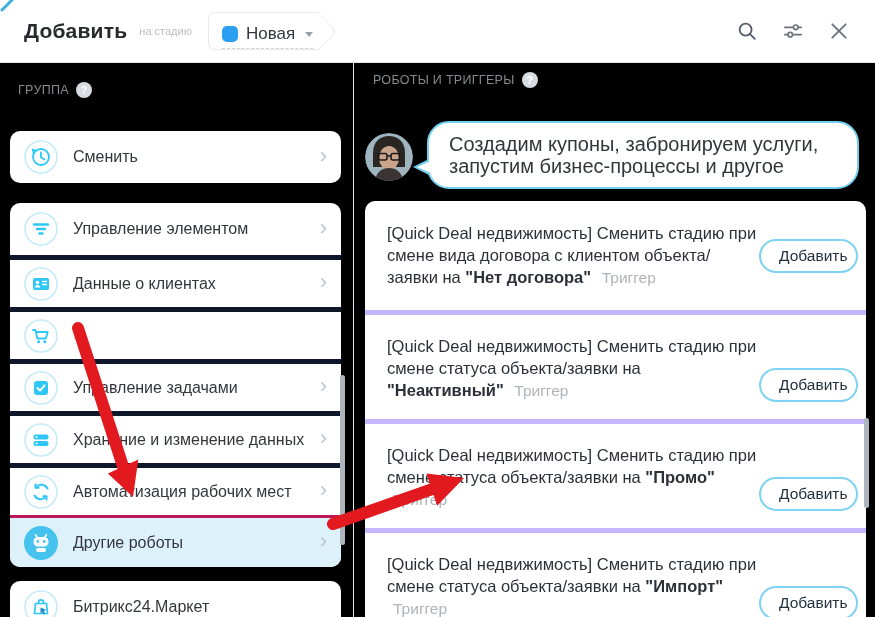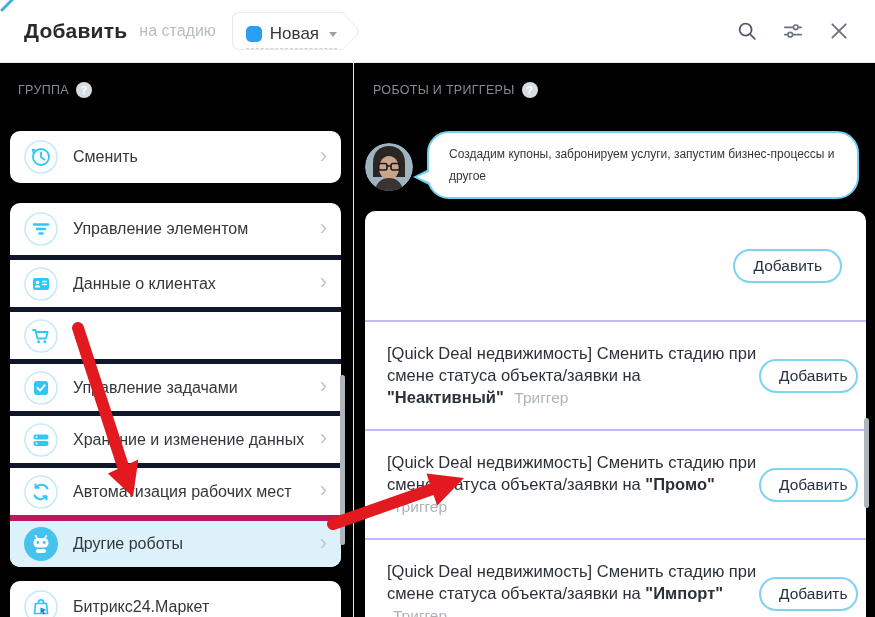--- a/index.html
+++ b/index.html
@@ -4,78 +4,78 @@
 <style>
   * { margin:0; padding:0; box-sizing:border-box; }
   html,body { width:875px; height:617px; }
   body { font-family:"Liberation Sans","DejaVu Sans",sans-serif; background:#fff; overflow:hidden; }
   .dialog { position:relative; width:875px; height:617px; background:#000000; }
 
   
   .dlg-header { position:relative; height:63px; background:#fff; border-bottom:1px solid #e6e9ec;
     display:flex; align-items:center; padding:0 24px; z-index:5; }
   .dlg-title { font-size:21px; font-weight:bold; color:#27292c; letter-spacing:.2px; }
-  .dlg-subtitle { font-size:16px; color:#b9bec6; margin-left:12px; }
+  .dlg-subtitle { font-size:11px; color:#b9bec6; margin-left:12px; }
   .stage-tag { position:relative; margin-left:16px; height:38px; background:#fff;
     border:1px solid #e7eaed; border-right:none; border-radius:7px 0 0 7px;
     display:flex; align-items:flex-end; padding:0 6px 0 13px; cursor:pointer; }
   .tag-tip { position:absolute; right:-13px; top:5px; width:27px; height:27px;
     transform:rotate(45deg); background:#fff; border-top:1px solid #e7eaed;
     border-right:1px solid #e7eaed; border-radius:0 7px 0 0; }
   .stage-inner { position:relative; z-index:2; display:flex; align-items:center; gap:8px;
     border-bottom:1px dashed #ccd2d8; padding-bottom:4px; }
   .stage-swatch { width:16px; height:16px; border-radius:5px; background:#2b9ff2; }
   .stage-label { font-size:17px; color:#34383d; }
   .caret-down { width:0; height:0; border-left:4px solid transparent; border-right:4px solid transparent;
     border-top:5px solid #9aa1a8; margin-left:2px; }
   .hdr-icons { margin-left:auto; display:flex; align-items:center; gap:22px; }
   .hdr-icon-btn { background:none; border:none; cursor:pointer; width:24px; height:24px;
     display:flex; align-items:center; justify-content:center; }
 
   
   .dlg-body { position:relative; height:554px; display:flex; }
   .vdivider { position:absolute; left:353px; top:0; width:1px; height:554px; background:#e3e6e9; }
   .sidebar { width:353px; padding:18px 12px 0 10px; flex:none; }
-  .main { flex:1; padding:18px 9px 0 12px; min-width:0; }
+  .main { flex:1; padding:8px 9px 0 12px; min-width:0; }
 
   .section-row { display:flex; align-items:center; gap:7px; padding-left:8px; margin-bottom:32px; height:18px; }
   .section-label { font-size:12.5px; color:#848b93; letter-spacing:.3px; }
   .help-dot { width:16px; height:16px; border-radius:50%; background:#d7dce1; color:#fff;
     font-size:11px; font-weight:bold; display:flex; align-items:center; justify-content:center; cursor:pointer; }
   .help-link { margin-left:auto; font-size:15.5px; color:#80868e; text-decoration:none;
     border-bottom:1px dashed #bcc2c9; padding-bottom:2px; cursor:pointer; }
 
   
   .card { background:#fff; border-radius:10px; }
   .sidebar .card { margin-bottom:4px; }
   .sidebar .card.group-gap { margin-bottom:14px; margin-top:10px; }
   .s-item { position:relative; height:52px; display:flex; align-items:center; padding:0 14px 0 14px;
     cursor:pointer; }
   .s-item + .s-item { border-top:5px solid #0f172a; }
-  .s-item.active { background:#ddf1fb; border-radius:0 0 10px 10px; border-top:6px solid #be185d;justify-content:flex-end; }
+  .s-item.active { background:#ddf1fb; border-radius:0 0 10px 10px; border-top:3px solid #be185d;justify-content:flex-end; }
   .s-icon { width:34px; height:34px; flex:none; margin-right:15px; display:flex;
     align-items:center; justify-content:center; }
   .s-label { font-size:16px; color:#33373c; flex:1; white-space:nowrap; overflow:hidden; }
   .chev { color:#c0c7cc; font-size:22px; line-height:1; padding-bottom:3px; flex:none; }
 
   
   .assistant { display:flex; align-items:flex-start; margin-bottom:12px; padding-left:0; }
   .avatar { width:48px; height:48px; border-radius:50%; overflow:hidden; flex:none; margin-top:12px; }
   .bubble { position:relative; margin-left:14px; background:#fff; border:2px solid #74d0f1;
     border-radius:22px; padding:10px 20px; width:432px; min-height:64px; }
-  .bubble-text { font-size:12px; line-height:22px; color:#33373c; }
+  .bubble-text { font-size:20px; line-height:22px; color:#33373c; }
   .bubble::before { content:""; position:absolute; left:-16px; bottom:12px; width:0; height:0;
     border-top:8px solid transparent; border-bottom:8px solid transparent; border-right:16px solid #74d0f1; }
   .bubble::after { content:""; position:absolute; left:-12px; bottom:14px; width:0; height:0;
     border-top:6px solid transparent; border-bottom:6px solid transparent; border-right:14px solid #fff; }
 
   
   .triggers-card { background:#fff; border-radius:10px 10px 0 0; overflow:hidden; }
   .trigger-row { display:flex; align-items:center; padding:17px 22px; min-height:109px; }
-  .trigger-row + .trigger-row { border-top:2px solid #c4b5fd; }
+  .trigger-row + .trigger-row { border-top:5px solid #c4b5fd;align-items:flex-end; }
   .trigger-text { width:372px; flex:none; font-size:16.5px; line-height:22px; color:#2b3138; }
   .trigger-value { font-weight:bold; color:#2b3138; }
   .trigger-badge { color:#aeb4ba; font-size:15.5px; margin-left:6px; }
   .add-btn { margin-left:auto; margin-right:2px; min-width:99px; height:34px; border-radius:17px;
     background:#fff; border:2px solid #7ed3f2; color:#24323f; font-size:15.5px;
     font-family:inherit; cursor:pointer; padding:0 18px; }
 
   
   .scroll-thumb { position:absolute; width:5px; border-radius:3px; background:#aeb5bc; z-index:6; }
   .thumb-sidebar { left:340px; top:312px; height:170px; }
@@ -286,20 +286,25 @@
           </svg>
         </span>
         <div class="bubble">
           <p class="bubble-text">Создадим купоны, забронируем услуги, запустим бизнес-процессы и другое</p>
         </div>
       </div>
 
       <div class="triggers-card">
 
         <div class="trigger-row">
+          <div class="trigger-text">
+            <span>[Quick Deal недвижимость] Сменить стадию при смене вида договора с клиентом объекта/заявки на</span>
+            <span class="trigger-value">"Нет договора"</span>
+            <span class="trigger-badge">Триггер</span>
+          </div>
           <button class="add-btn">Добавить</button>
         </div>
 
         <div class="trigger-row">
           <div class="trigger-text">
             <span>[Quick Deal недвижимость] Сменить стадию при смене статуса объекта/заявки на</span>
             <span class="trigger-value">"Неактивный"</span>
             <span class="trigger-badge">Триггер</span>
           </div>
           <button class="add-btn">Добавить</button>

